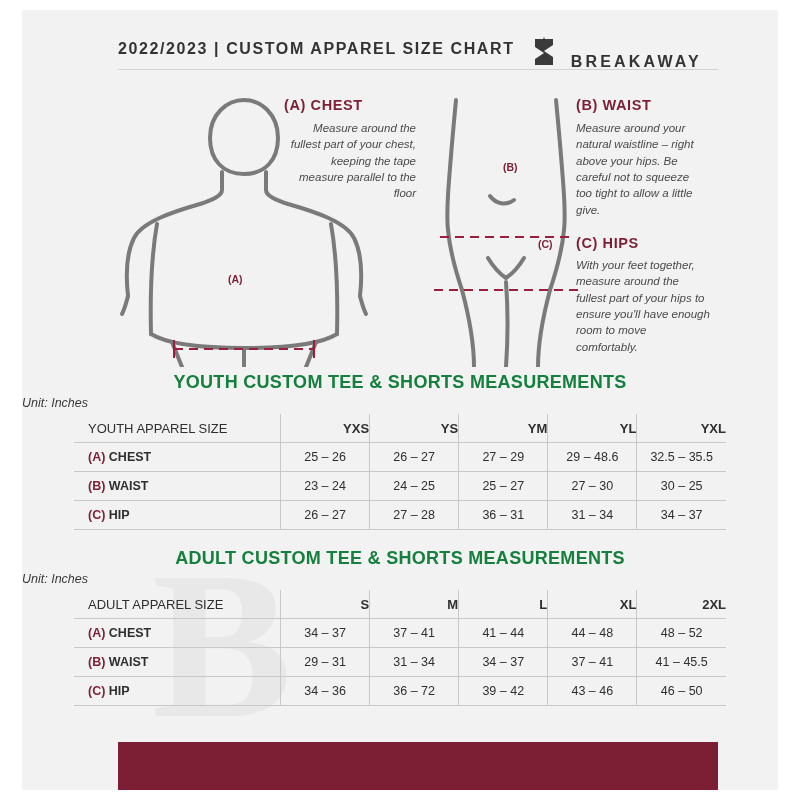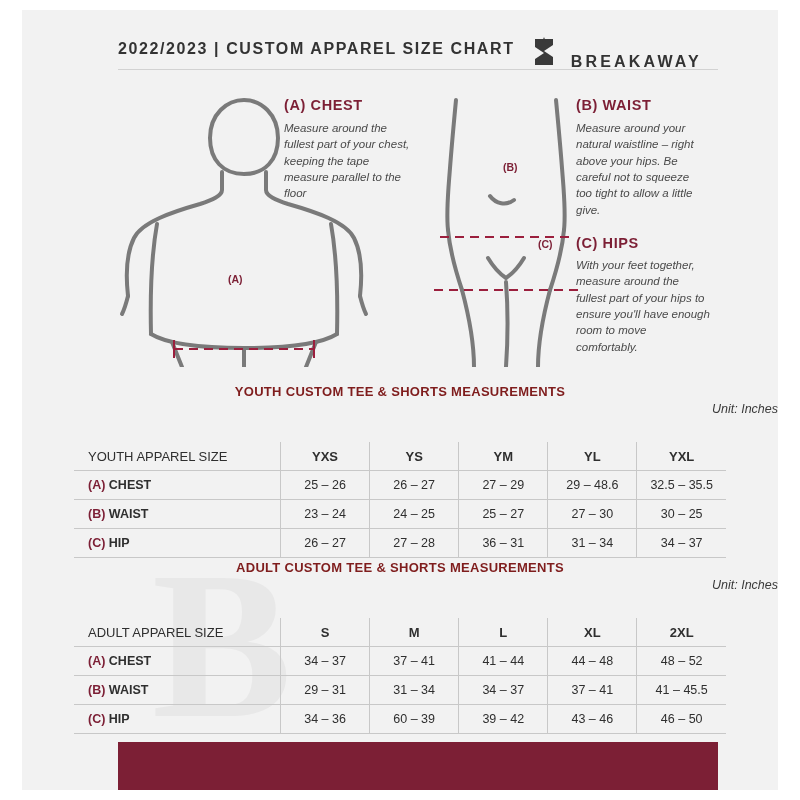--- a/index.html
+++ b/index.html
@@ -120,51 +120,51 @@
     color: #7c1f35;
   }
 
   
   .tbl-block {
     position: absolute;
     width: 756px;
   }
   .tbl-title {
     text-align: center;
-    font-size: 13px;
-    font-weight: bold;
-    color: #7f1d1d;
+    font-size: 18px;
+    font-weight: bold;
+    color: #15803d;
     letter-spacing: 0.3px;
-    margin-top: 12px;
   }
   .tbl-unit {
-    text-align: right;
+    text-align: left;
     font-size: 12.5px;
     font-style: italic;
     color: #3a3a3a;
     margin-top: 3px;
   }
   table.sizes {
-    margin: 26px auto 0 auto;
+    margin: 4px auto 0 auto;
     border-collapse: collapse;
     width: 652px;
     table-layout: fixed;
   }
   table.sizes td, table.sizes th {
     border: 1px solid #c8c8c8;
     height: 28px;
     font-size: 12.5px;
     color: #2f2f2f;
     text-align: center;
     font-weight: normal;
     padding: 0;
   }
   table.sizes thead th {
     font-weight: bold;
     font-size: 13px;
+    text-align: right;
   }
   table.sizes thead th.lead,
   table.sizes td.lead {
     text-align: left;
     padding-left: 14px;
     width: 192px;
   }
   table.sizes td.lead {
     font-weight: bold;
   }
@@ -257,21 +257,21 @@
           <line x1="412" y1="218" x2="556" y2="218"></line>
         </g>
       </svg>
 
       <div class="mlabel" style="left:206px; top:201px;">(A)</div>
       <div class="mlabel" style="left:481px; top:89px;">(B)</div>
       <div class="mlabel" style="left:516px; top:166px;">(C)</div>
 
       
       <div class="callout-title" style="left:262px; top:25px;">(A) CHEST</div>
-      <div class="callout-body" style="left:262px; top:48px; width:132px;">Measure around the fullest part of your chest, keeping the tape measure parallel to the floor</div>
+      <div class="callout-body" style="left:262px; top:48px; width:132px;text-align:right;">Measure around the fullest part of your chest, keeping the tape measure parallel to the floor</div>
 
       <div class="callout-title" style="left:554px; top:25px;">(B) WAIST</div>
       <div class="callout-body" style="left:554px; top:48px; width:130px;">Measure around your natural waistline – right above your hips. Be careful not to squeeze too tight to allow a little give.</div>
 
       <div class="callout-title" style="left:554px; top:163px;">(C) HIPS</div>
       <div class="callout-body" style="left:554px; top:185px; width:134px;">With your feet together, measure around the fullest part of your hips to ensure you'll have enough room to move comfortably.</div>
     </div>
 
     <div class="tbl-block" style="top:362px;">
       <div class="tbl-title">YOUTH CUSTOM TEE &amp; SHORTS MEASUREMENTS</div>
@@ -343,21 +343,21 @@
             <td class="lead"><span class="tag">(B)</span> <span>WAIST</span></td>
             <td>29 – 31</td>
             <td>31 – 34</td>
             <td>34 – 37</td>
             <td>37 – 41</td>
             <td>41 – 45.5</td>
           </tr>
           <tr>
             <td class="lead"><span class="tag">(C)</span> <span>HIP</span></td>
             <td>34 – 36</td>
-            <td>60 – 39</td>
+            <td>36 – 72</td>
             <td>39 – 42</td>
             <td>43 – 46</td>
             <td>46 – 50</td>
           </tr>
         </tbody>
       </table>
     </div>
 
     <div class="footer-bar"></div>
   </div>

